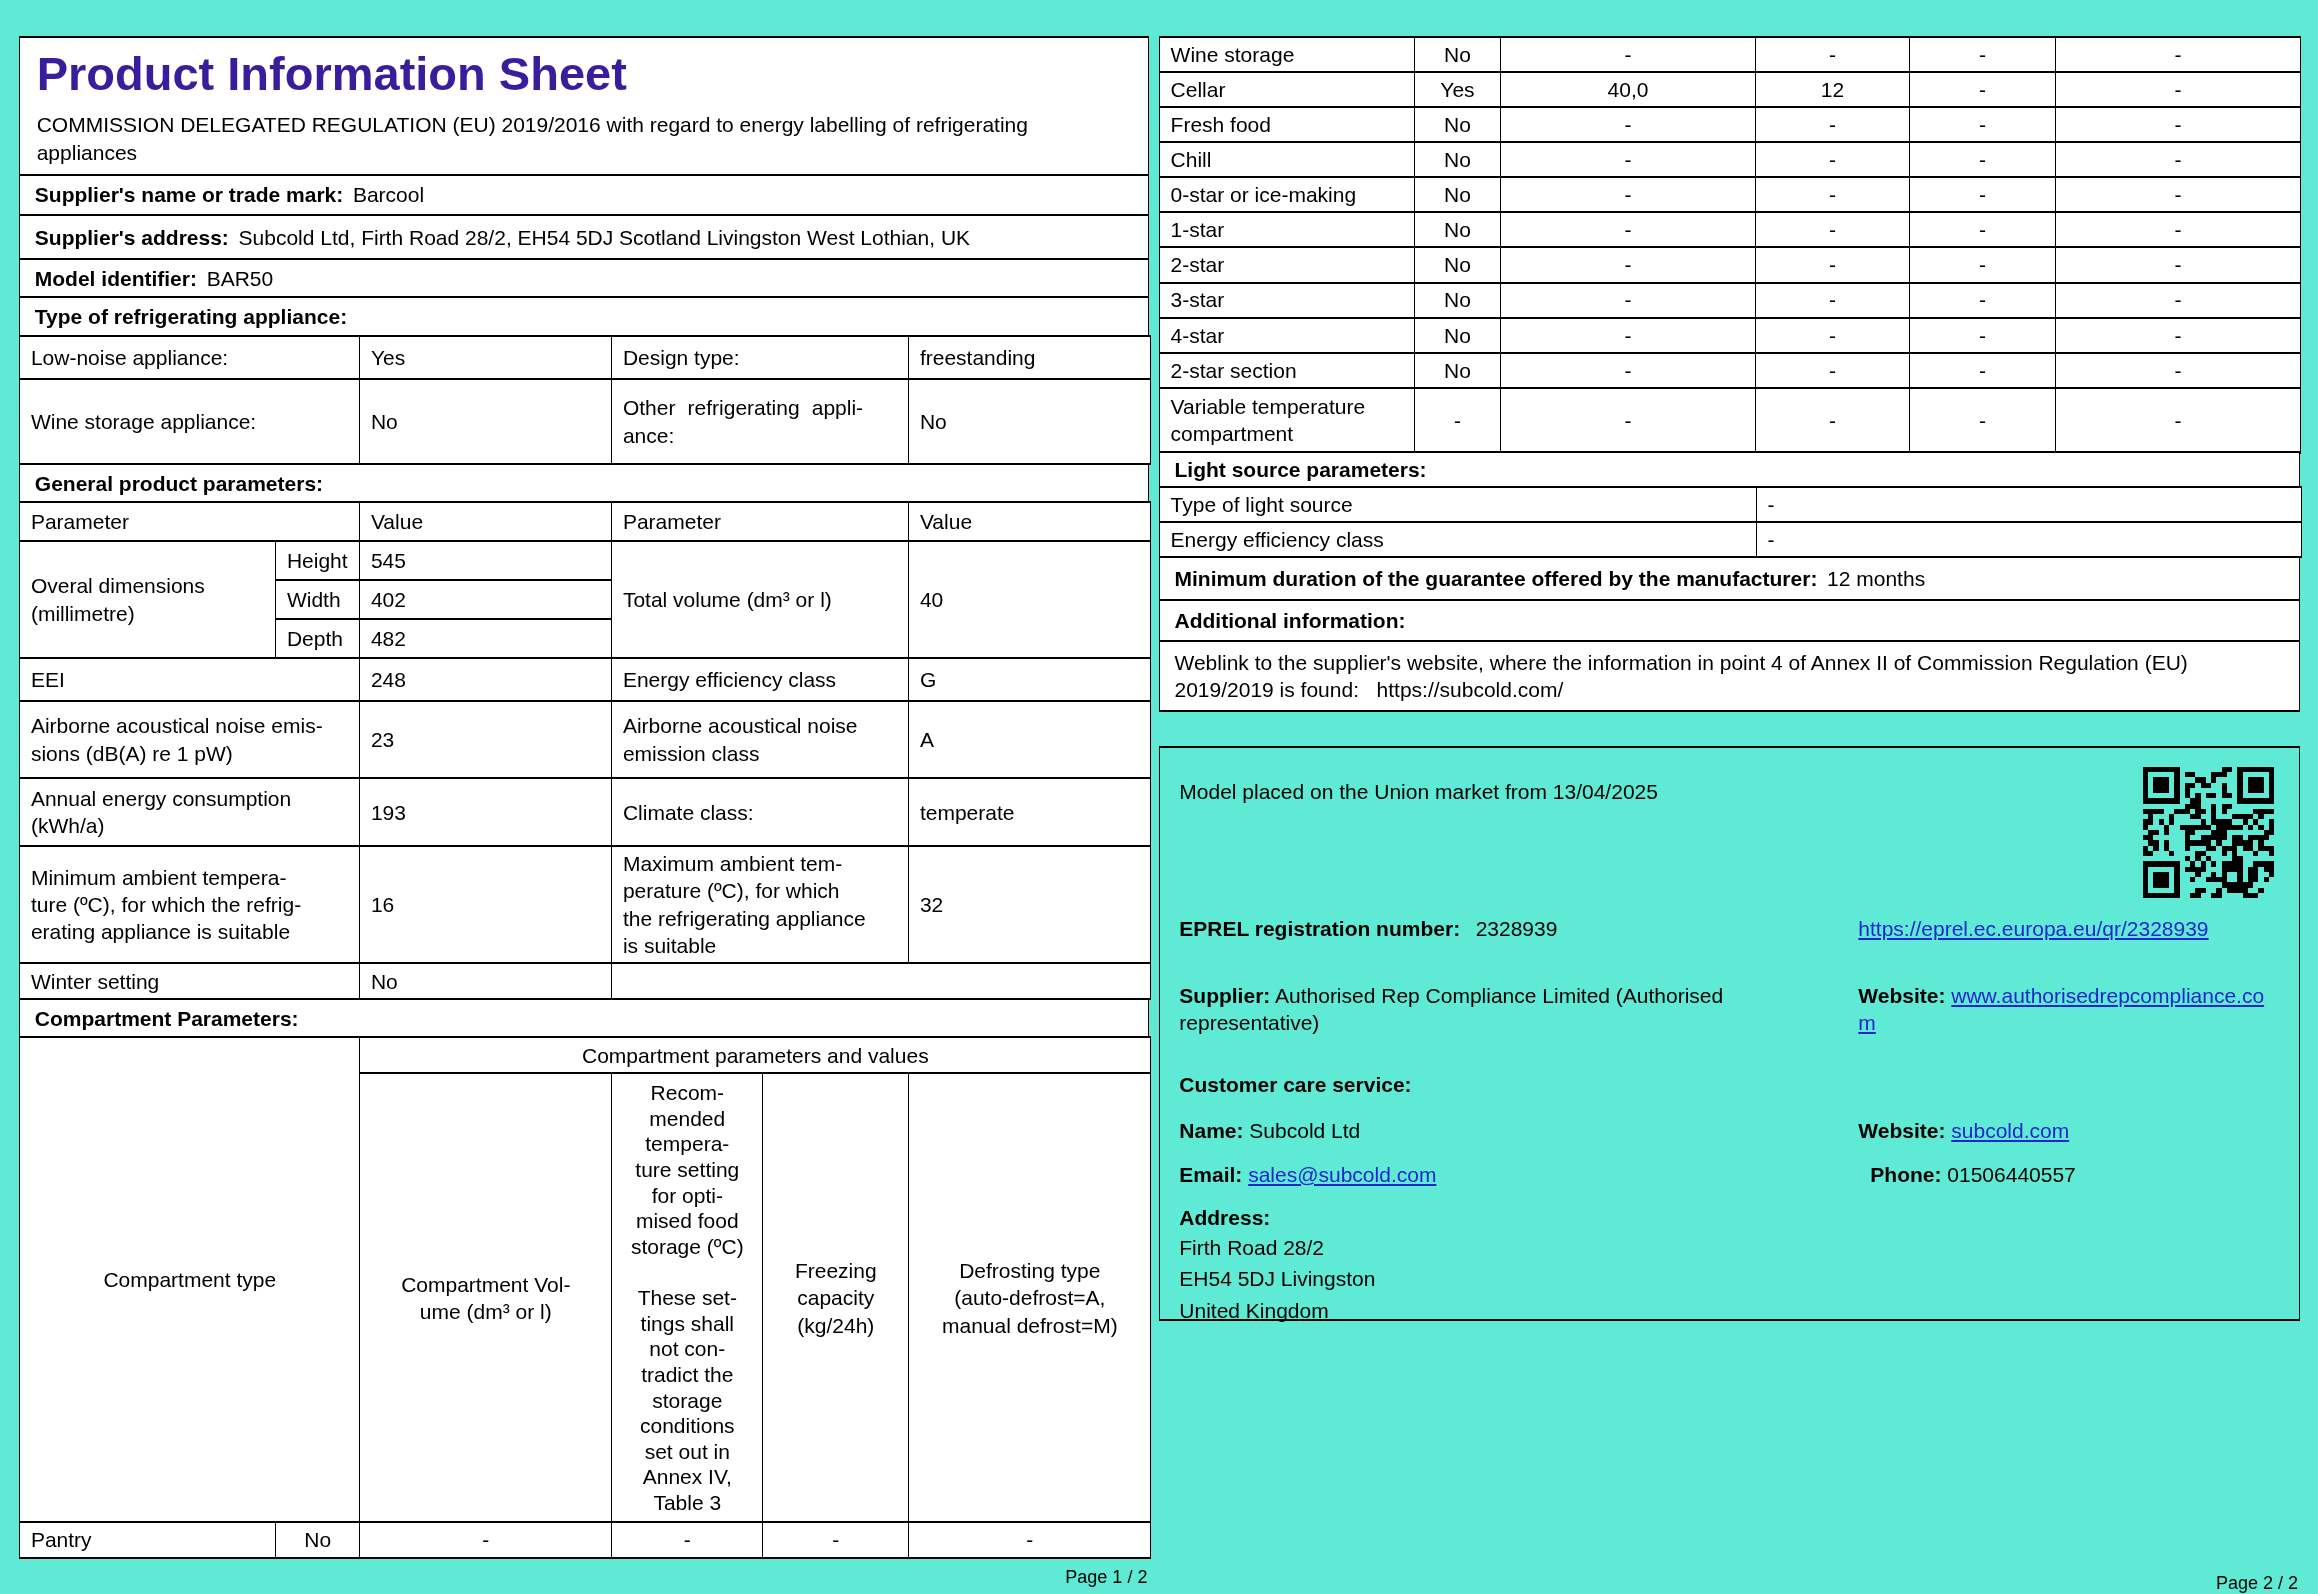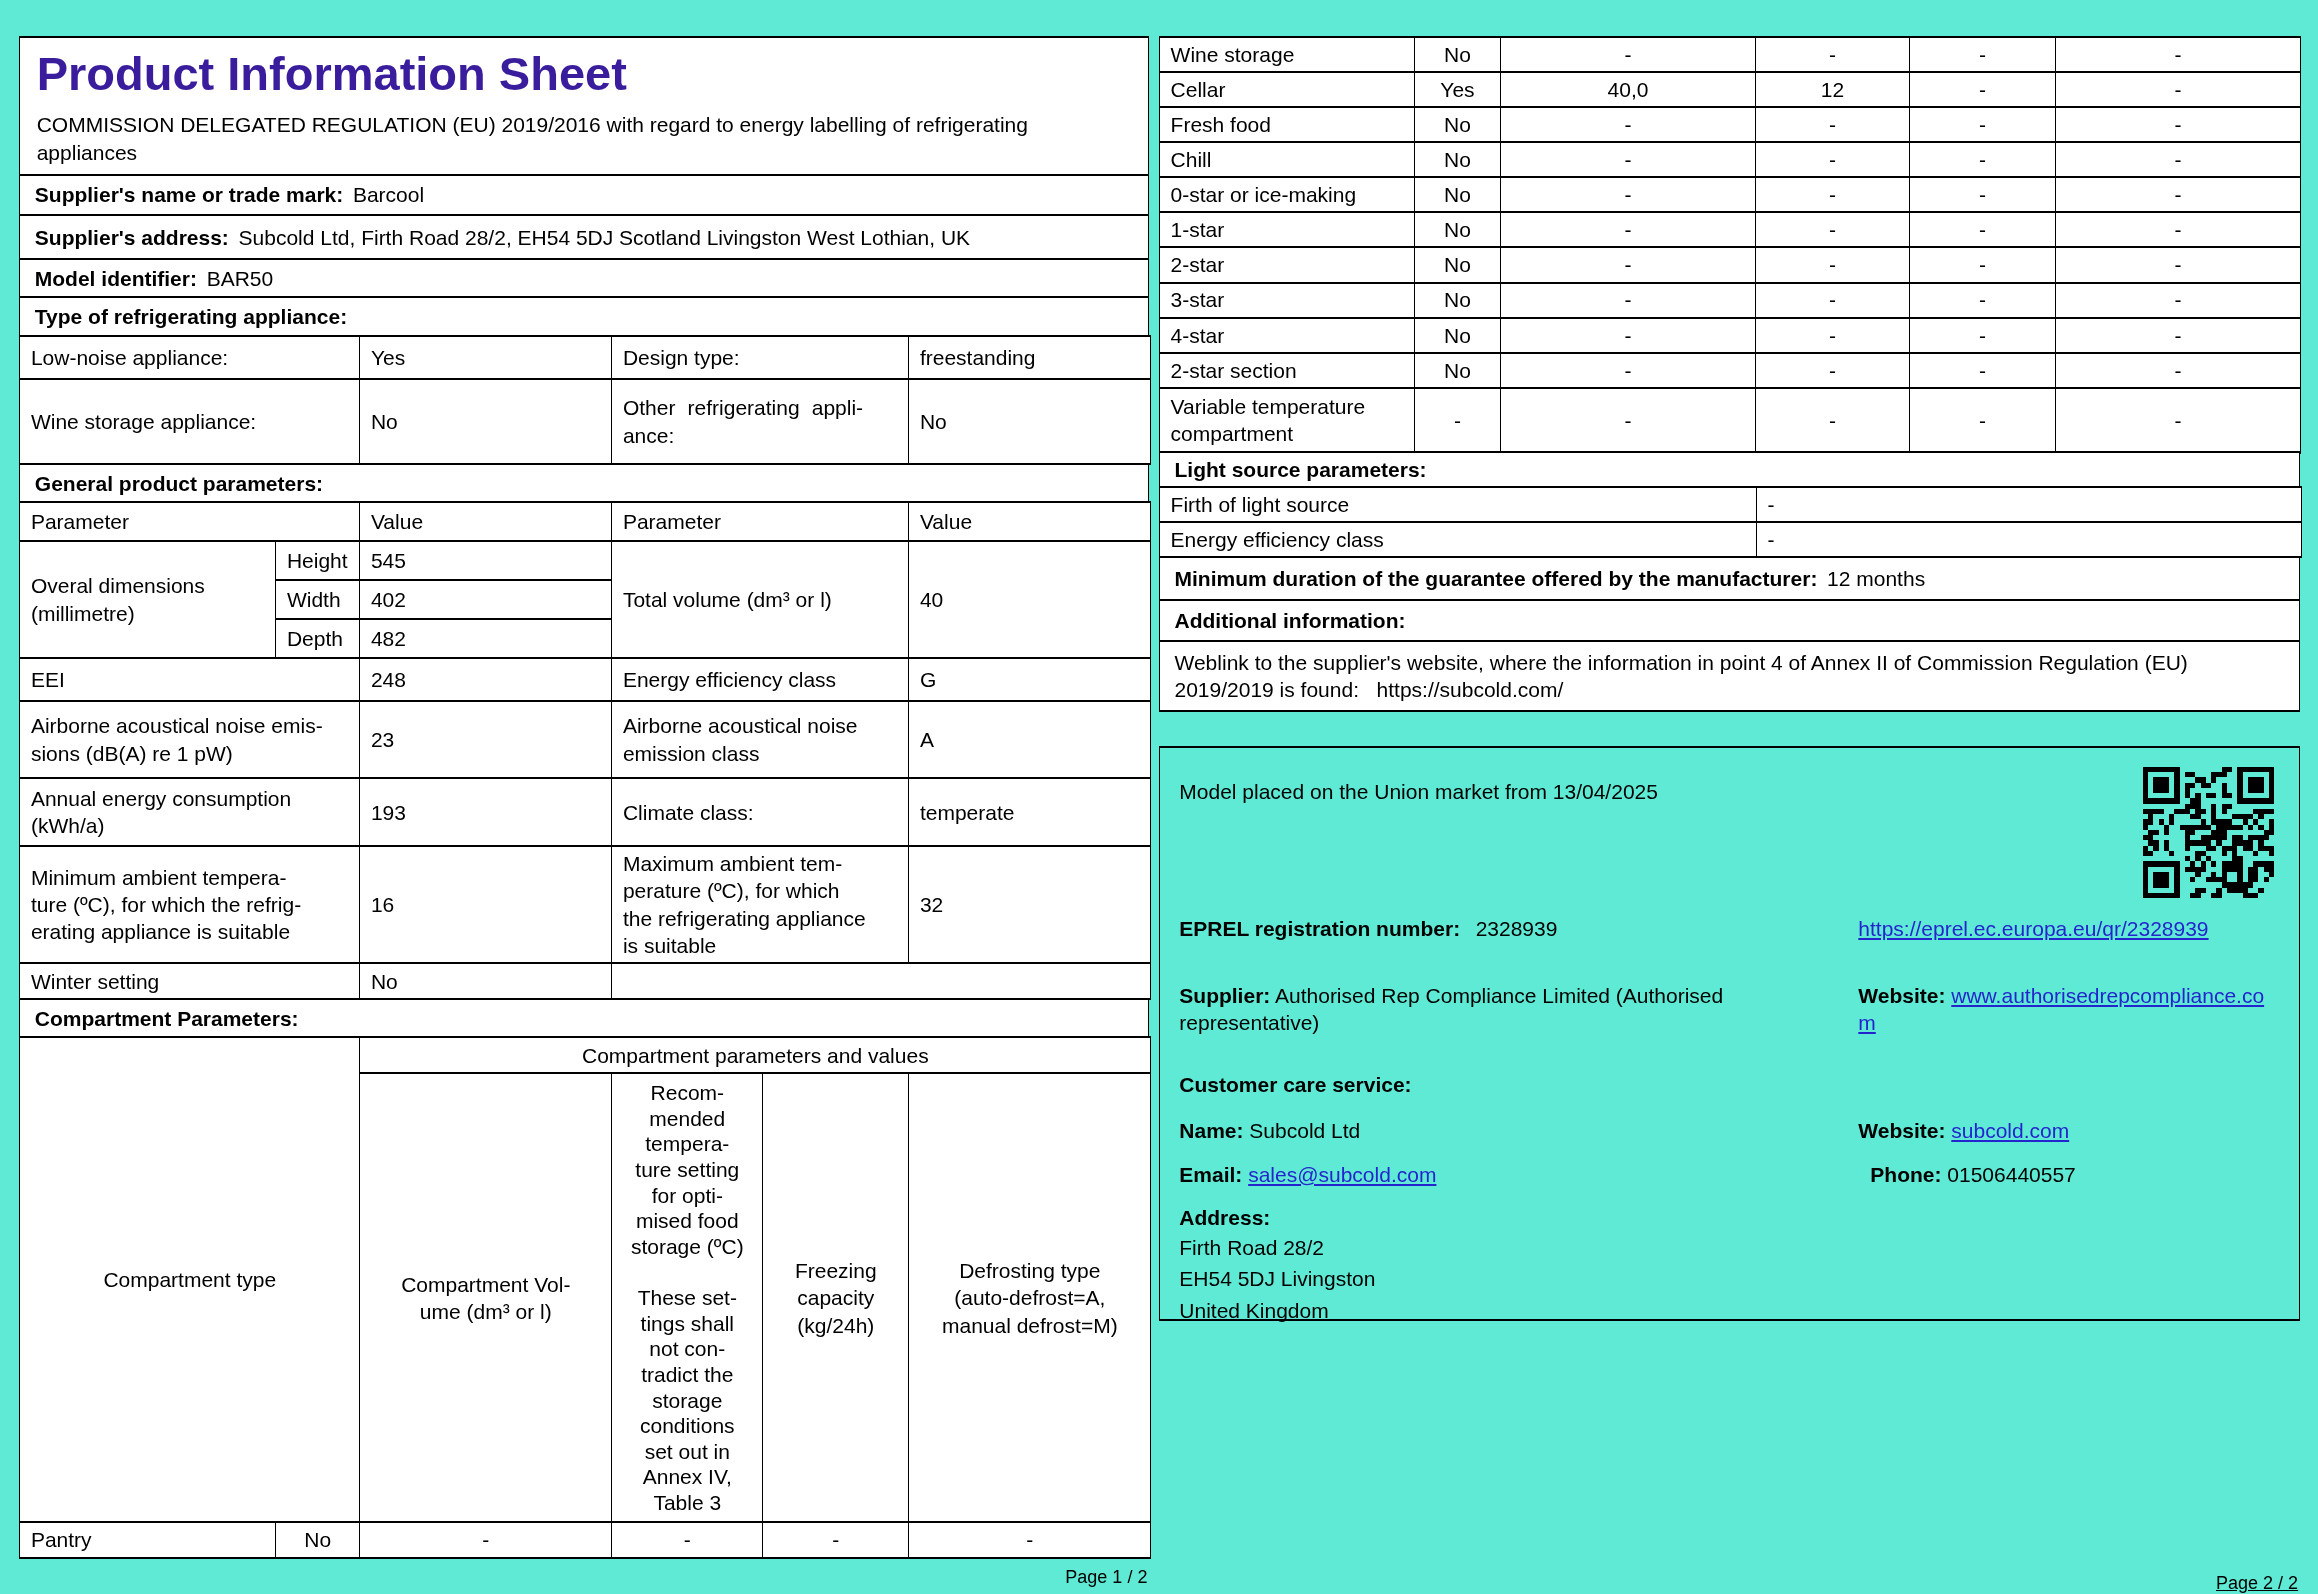--- a/index.html
+++ b/index.html
@@ -47,21 +47,21 @@
   .mt-sup{margin-top:39px;}
   .mt-cc{margin-top:35px;}
   .mt-nm{margin-top:18.4px;}
   .mt-em{margin-top:16.4px;gap:12px;}
   .mt-ad{margin-top:16.4px;}
   .lnk{color:#2525cd;text-decoration:underline;cursor:pointer;word-break:break-all;}
   .right-cell{padding-right:4.8px;}
   .addr{white-space:pre-line;line-height:1.5;}
   svg.qr{position:absolute;top:19.3px;right:25px;width:131px;height:131px;shape-rendering:crispEdges;fill:#000;}
   .pager{font-size:18px;text-align:right;margin-top:7.7px;padding-right:1.9px;}
-  .pager2{margin-top:251px;text-decoration:underline;}
+  .pager2{margin-top:251px;}
 </style>
 </head>
 <body>
 
 <div class="sheet">
 
   <div class="col-left stack">
 
     <div class="box title-box">
       <h1 class="title">Product Information Sheet</h1>
@@ -353,21 +353,21 @@
       <span class="b">Light source parameters:</span>
     </div>
 
     <table class="tbl w2">
       <colgroup>
           <col style="width:597px">
           <col style="width:545px">
         </colgroup>
       <tbody>
           <tr class="rh73">
-        <td>Firth of light source</td>
+        <td>Type of light source</td>
         <td>-</td>
       </tr>
       <tr class="rh73">
         <td>Energy efficiency class</td>
         <td>-</td>
       </tr>
     </tbody>
       </table>
 
     <div class="box row-line guarantee" style="width:1141px">

